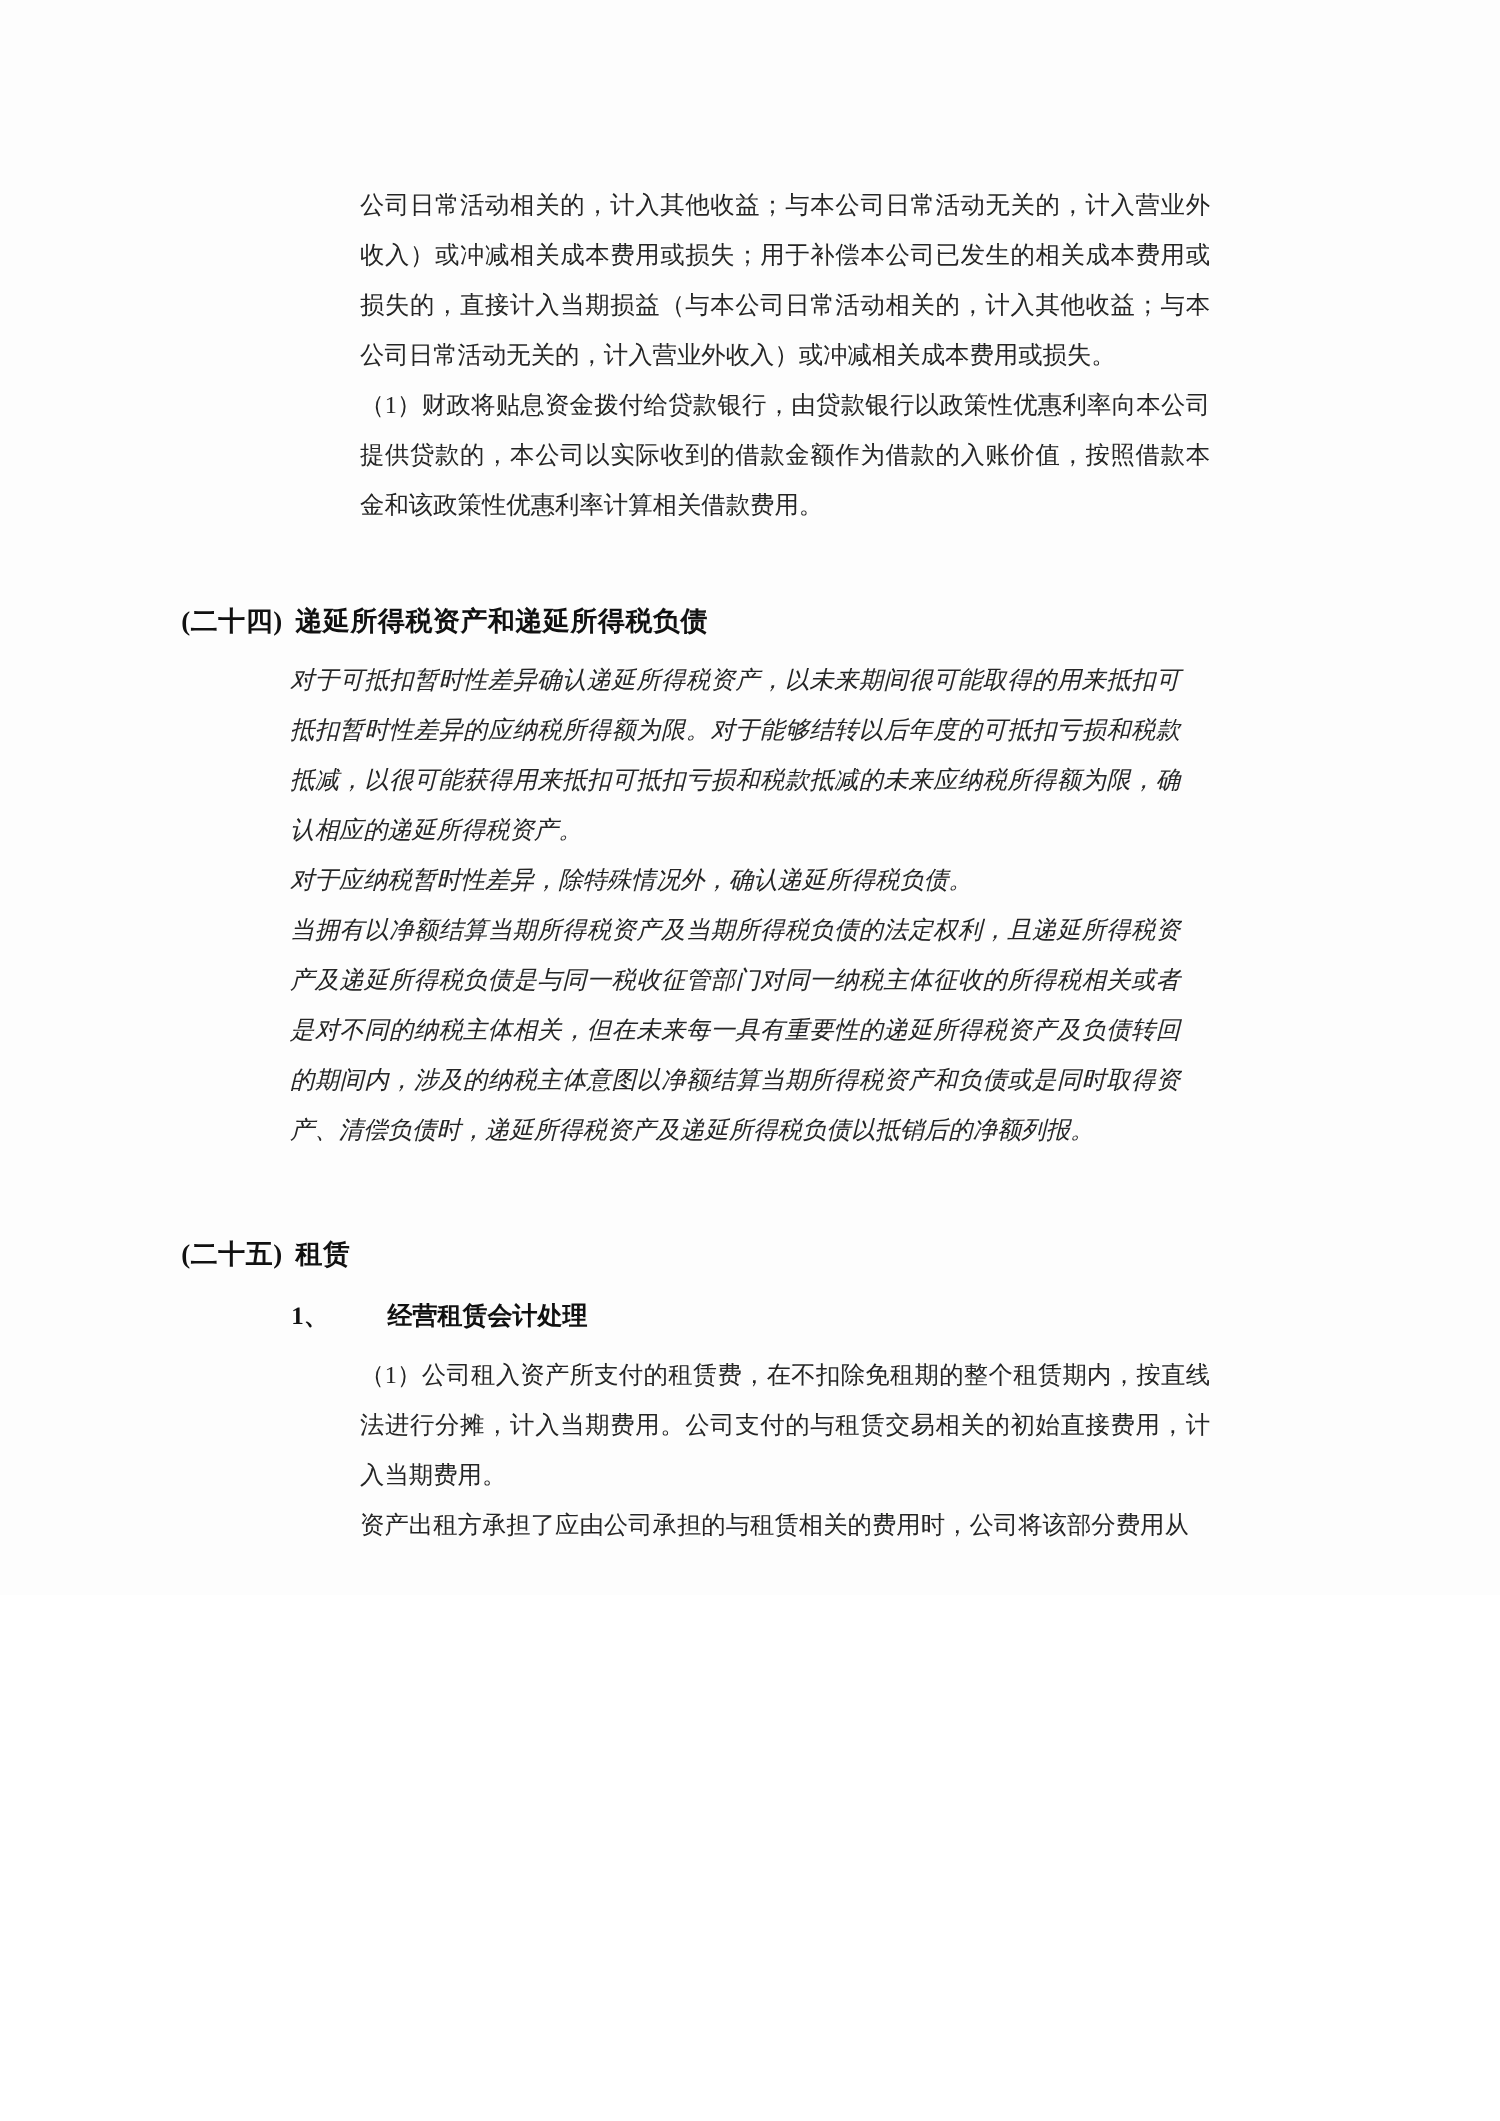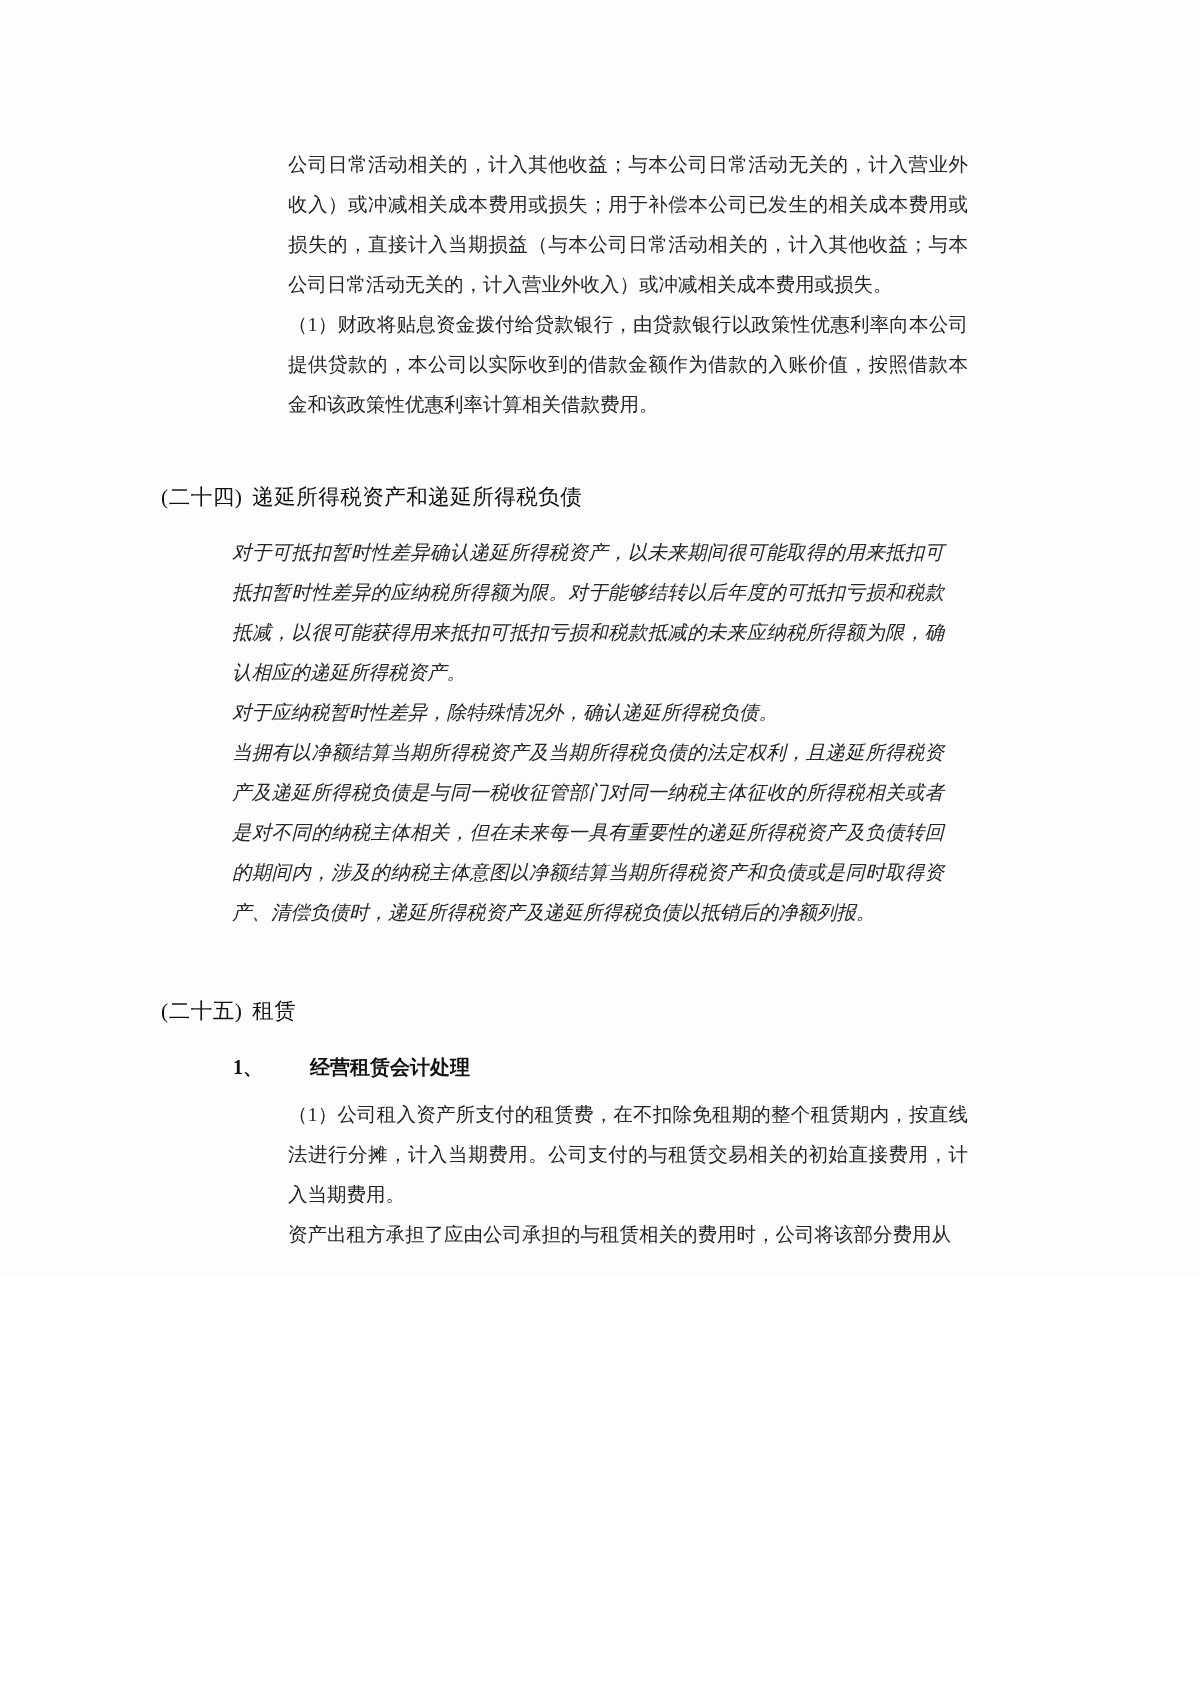--- a/index.html
+++ b/index.html
@@ -28,24 +28,24 @@
     text-align: justify;
     text-align-last: left;
     letter-spacing: 0;
     margin: 0;
   }
   .ind-a { margin-left: 143px; width: 680px; }
   .ind-b { margin-left: 87px;  width: 712px; }
   .heading {
     font-size: 21.5px;
     line-height: 40px;
-    font-weight: normal;
+    font-weight: bold;
     color: #111111;
     letter-spacing: 0.5px;
-    margin: 16px;
+    margin: 0;
   }
   .heading .h-num { margin-right: 10px; }
   .heading-24 { margin-top: 52px; }
   .sec24-body { margin-top: 8px; font-style: italic; }
   .heading-25 { margin-top: 58px; }
   .subheading {
     margin-top: 10px;
     margin-left: 88px;
     font-size: 20px;
     line-height: 40px;

